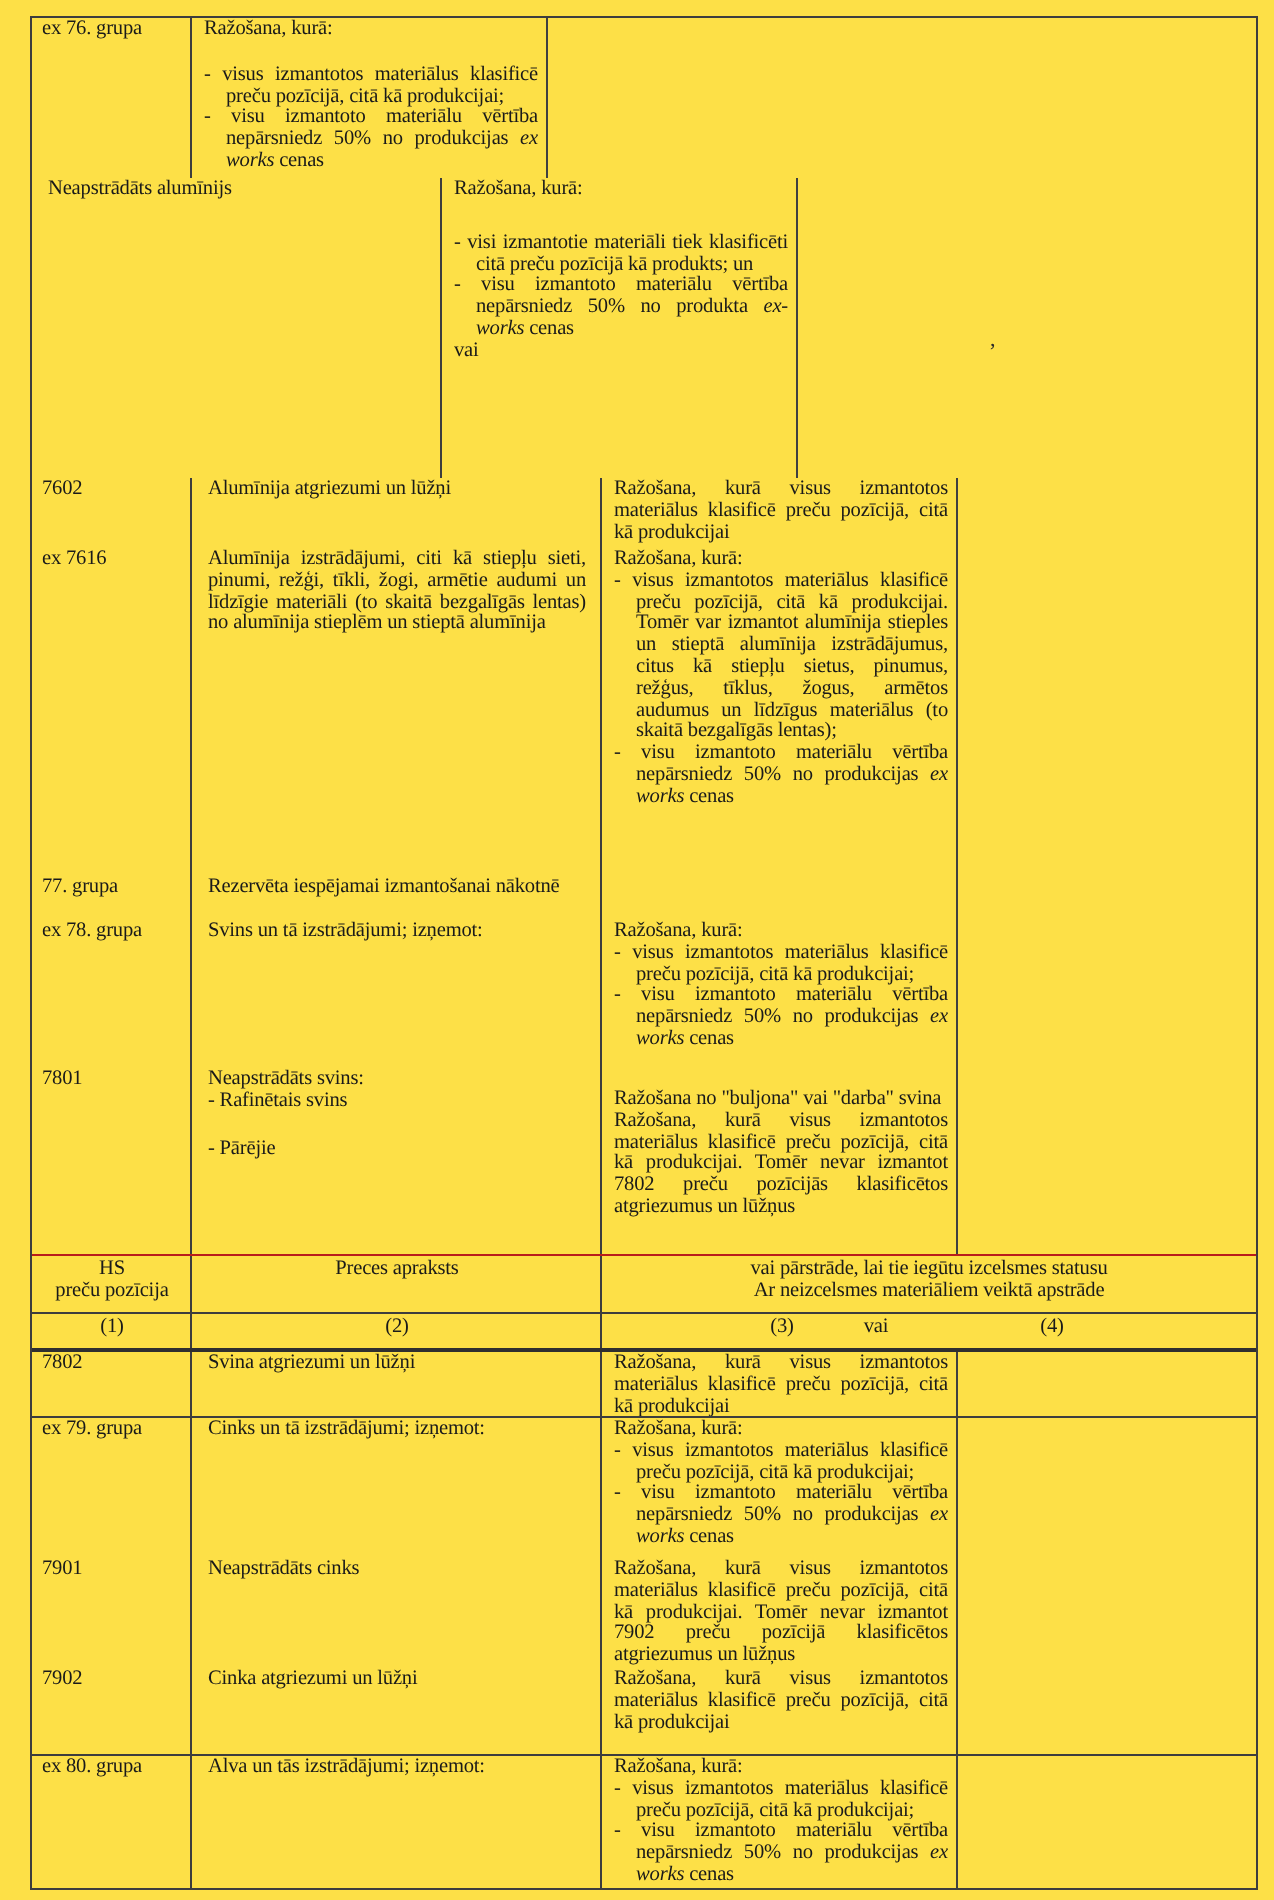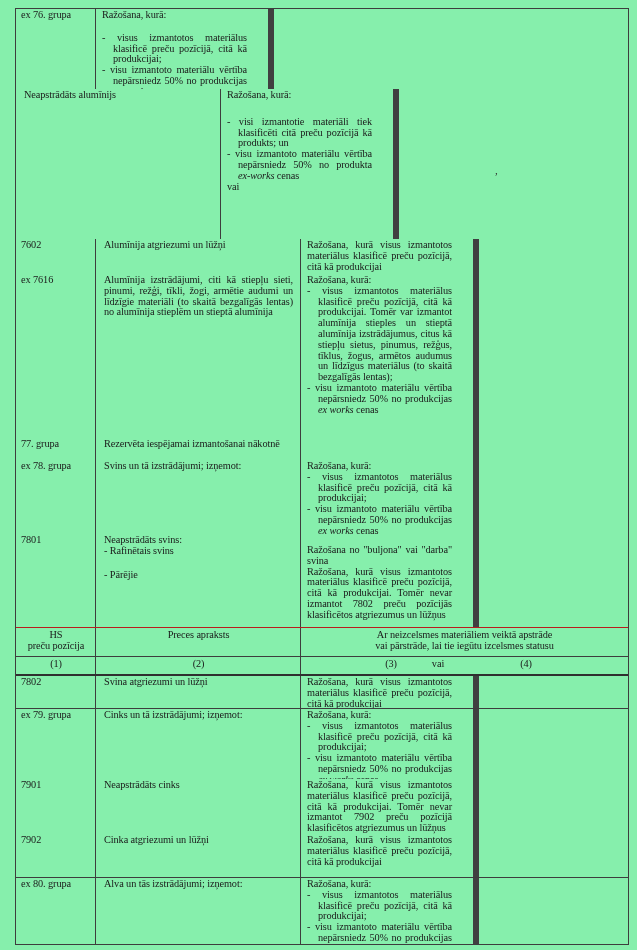--- a/index.html
+++ b/index.html
@@ -1,25 +1,25 @@
 <!DOCTYPE html>
 <html><head>
 <meta charset="utf-8">
 <style>
   * { margin:0; padding:0; box-sizing:border-box; }
   html,body { width:637px; height:950px; }
   body { background:#ffffff; font-family:"Liberation Serif", serif; }
-  .page { position:relative; width:637px; height:950px; background:#86efac;
+  .page { position:relative; width:637px; height:950px; background:#fde047;
           color:#1a1a1a; font-size:10.3px; line-height:10.8px; letter-spacing:-0.1px; }
   .tbl { position:absolute; left:15px; top:8px; width:614px; border:1px solid #3d3d3d; }
   .r  { display:flex; overflow:hidden; }
   .c  { overflow:hidden; padding:1px 4px 0 5px; }
   .c1 { width:80px;  border-right:1px solid #3d3d3d; }
   .c2 { width:205px; border-right:1px solid #3d3d3d; text-align:justify; padding:1px 7px 0 8px; }
-  .c3 { width:178px; border-right:6px solid #404040; text-align:justify; padding:1px 21px 0 6px; }
+  .c3 { width:178px; border-right:1px solid #404040; text-align:justify; padding:1px 4px 0 6px; }
   .c4 { flex:1; }
   .b  { padding-left:11px; text-indent:-11px; }
   .gap-sm { margin-bottom:12px; }
   .gap-md { margin-bottom:16px; }
   .mt10 { margin-top:10px; }
   .mt13 { margin-top:13px; }
   
   .ra0{height:80px} .ra1{height:150px} .ra2{height:35px} .ra3{height:164px}
   .ra4{height:22px} .ra5{height:74px} .ra6{height:93px}
   
@@ -140,22 +140,22 @@
 
     <div class="r hr1">
       <div class="c c1">
         <div>HS</div>
         <div>preču pozīcija</div>
       </div>
       <div class="c c2">
           <p>Preces apraksts</p>
         </div>
       <div class="c34">
+        <div>vai pārstrāde, lai tie iegūtu izcelsmes statusu</div>
         <div>Ar neizcelsmes materiāliem veiktā apstrāde</div>
-        <div>vai pārstrāde, lai tie iegūtu izcelsmes statusu</div>
       </div>
     </div>
     <div class="r hr2">
       <div class="c c1">
           <p>(1)</p>
         </div>
       <div class="c c2">
           <p>(2)</p>
         </div>
       <div class="c34">

